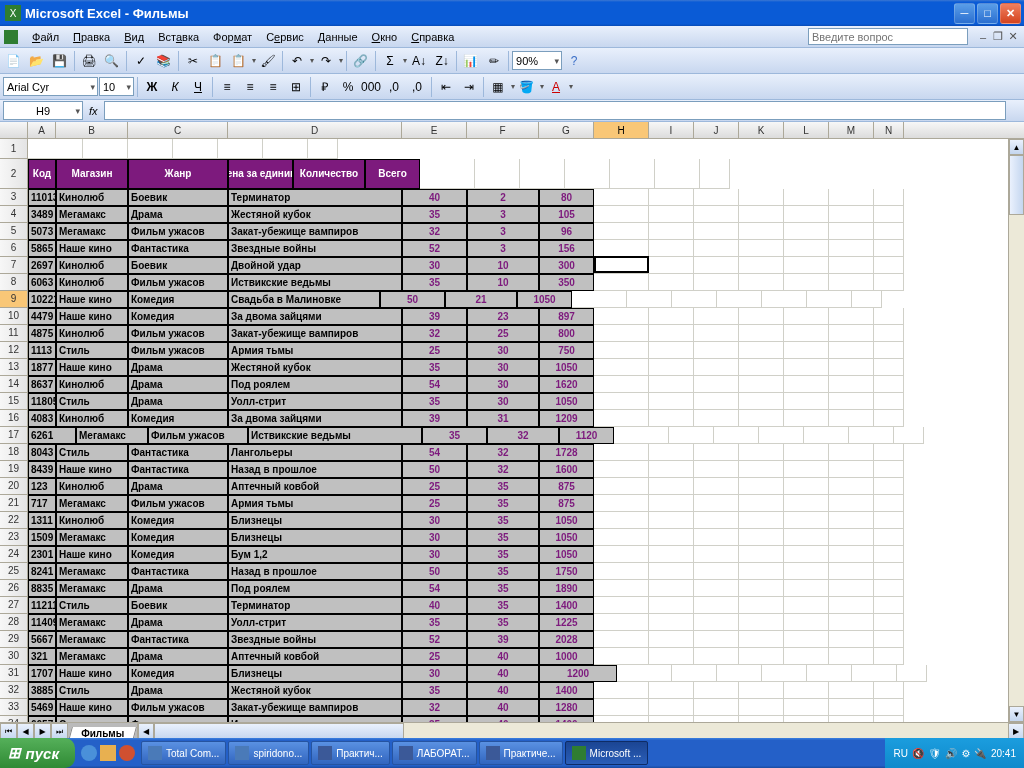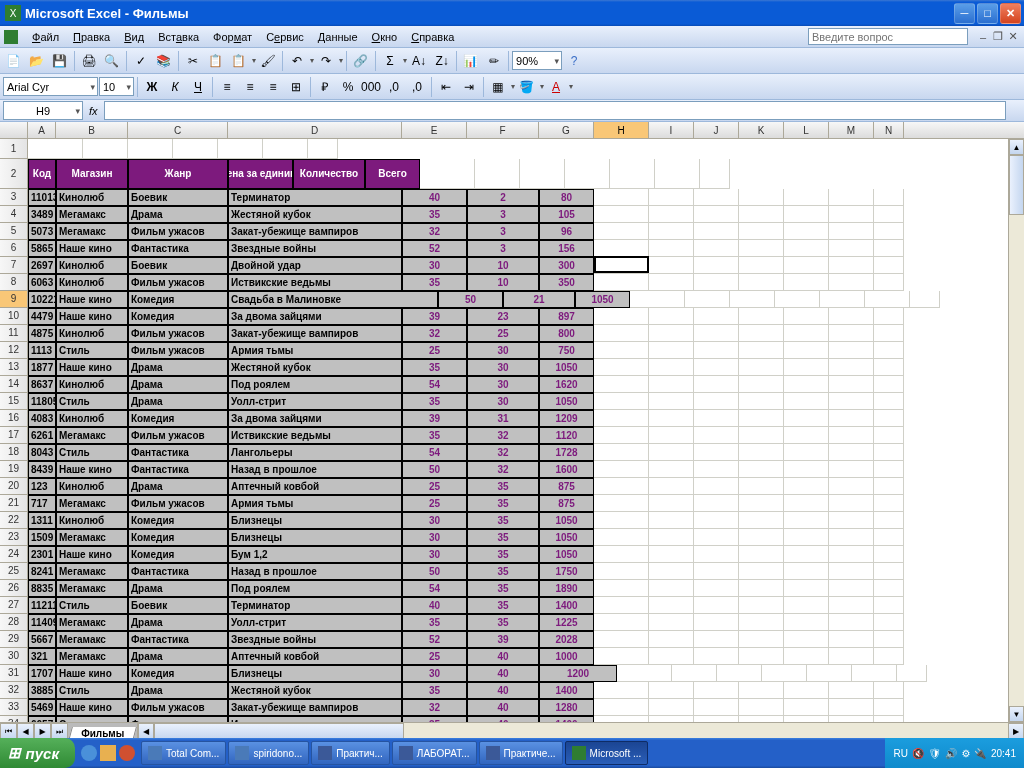--- a/index.html
+++ b/index.html
@@ -362,21 +362,21 @@
           <div class="cell" style="width: 45px;"></div>
           <div class="cell" style="width: 45px;"></div>
           <div class="cell" style="width: 45px;"></div>
           <div class="cell" style="width: 45px;"></div>
           <div class="cell" style="width: 30px;"></div>
         </div>
         <div class="row">
           <div class="cell dat" style="width: 28px;">10221</div>
           <div class="cell dat" style="width: 72px;">Наше кино</div>
           <div class="cell dat" style="width: 100px;">Комедия</div>
-          <div class="cell dat" style="width: 210px;">Свадьба в Малиновке</div>
+          <div class="cell dat" style="width: 152px;">Свадьба в Малиновке</div>
           <div class="cell dat num" style="width: 65px;">50</div>
           <div class="cell dat num" style="width: 72px;">21</div>
           <div class="cell dat num" style="width: 55px;">1050</div>
           <div class="cell" style="width: 55px;"></div>
           <div class="cell" style="width: 45px;"></div>
           <div class="cell" style="width: 45px;"></div>
           <div class="cell" style="width: 45px;"></div>
           <div class="cell" style="width: 45px;"></div>
           <div class="cell" style="width: 45px;"></div>
           <div class="cell" style="width: 30px;"></div>
@@ -487,21 +487,21 @@
           <div class="cell dat num" style="width: 55px;">1209</div>
           <div class="cell" style="width: 55px;"></div>
           <div class="cell" style="width: 45px;"></div>
           <div class="cell" style="width: 45px;"></div>
           <div class="cell" style="width: 45px;"></div>
           <div class="cell" style="width: 45px;"></div>
           <div class="cell" style="width: 45px;"></div>
           <div class="cell" style="width: 30px;"></div>
         </div>
         <div class="row">
-          <div class="cell dat" style="width: 28px;">6261</div>
+          <div class="cell dat" style="width: 48px;">6261</div>
           <div class="cell dat" style="width: 72px;">Мегамакс</div>
           <div class="cell dat" style="width: 100px;">Фильм ужасов</div>
           <div class="cell dat" style="width: 174px;">Иствикские ведьмы</div>
           <div class="cell dat num" style="width: 65px;">35</div>
           <div class="cell dat num" style="width: 72px;">32</div>
           <div class="cell dat num" style="width: 55px;">1120</div>
           <div class="cell" style="width: 55px;"></div>
           <div class="cell" style="width: 45px;"></div>
           <div class="cell" style="width: 45px;"></div>
           <div class="cell" style="width: 45px;"></div>

